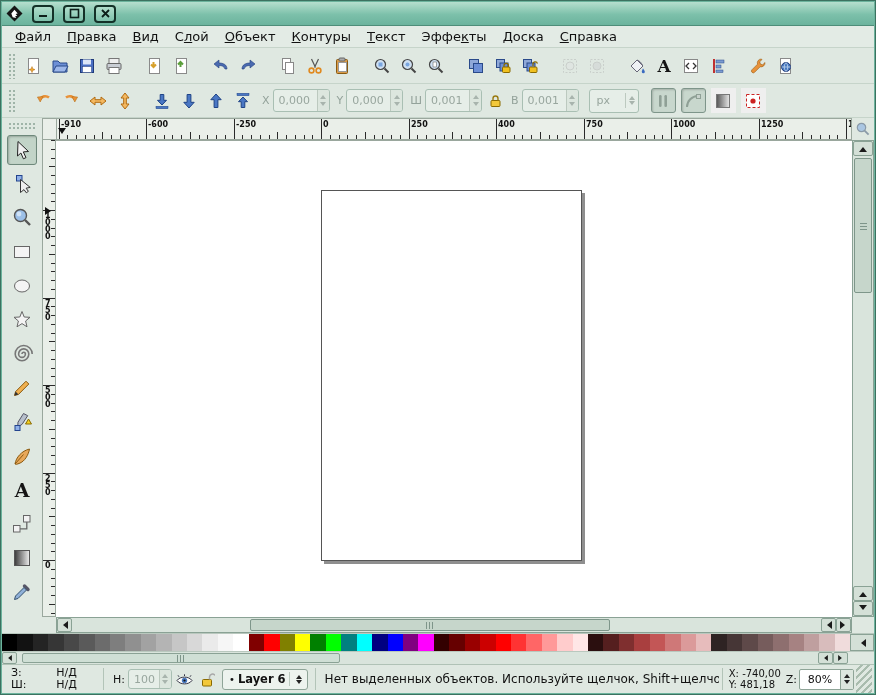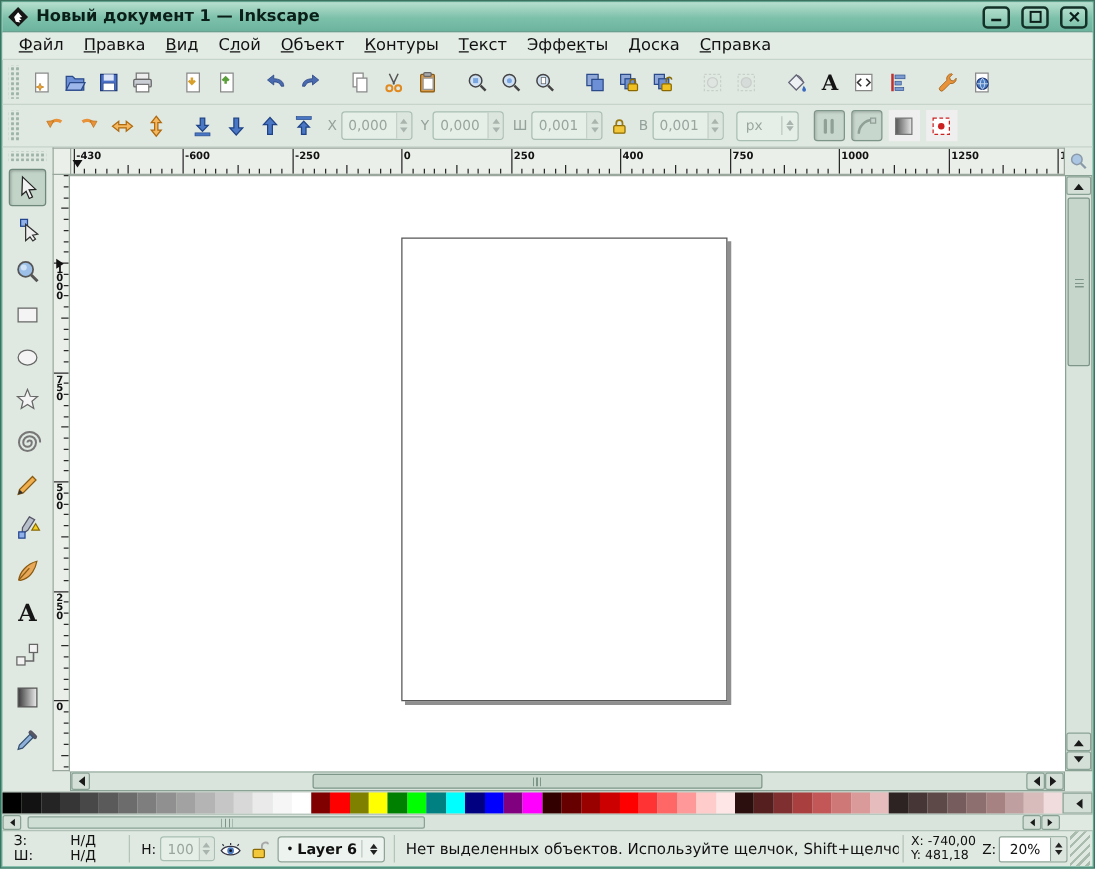--- a/index.html
+++ b/index.html
@@ -138,21 +138,20 @@
 
 <div class="window">
 
   <div class="titlebar">
     <span class="icon">
         <svg width="17" height="17" viewBox="0 0 16 16">
           <polygon points="8,0.5 15.5,8 8,15.5 0.5,8" fill="#161616"></polygon>
           <path d="M5 8l3-3.5L11 8l-2 .4 1.6 1.8-2 .4 1 1.6-3.3-.6z" fill="#fff"></path>
         </svg>
       </span>
-    <span class="title-text">Новый документ 1 — Inkscape</span>
     <span class="win-btn">
         <span class="icon">
           <svg width="11" height="11" viewBox="0 0 11 11">
             <rect x="1" y="7" width="8" height="2" fill="#0d1f1a"></rect>
           </svg>
         </span>
       </span>
     <span class="win-btn">
         <span class="icon">
           <svg width="11" height="11" viewBox="0 0 11 11">
@@ -695,21 +694,21 @@
             </svg>
           </span>
         </button>
       </div>
 
     <div class="canvas-stack">
       <div class="ruler-row">
         <div class="ruler-corner"></div>
         <div class="hruler" id="hruler">
             <div class="ht major" style="left: 2px;"></div>
-            <div class="hlab" style="left: 4px;">-430</div>
+            <div class="hlab" style="left: 4px;">-910</div>
             <div class="ht minor" style="left: 10px;"></div>
             <div class="ht minor" style="left: 19px;"></div>
             <div class="ht minor" style="left: 28px;"></div>
             <div class="ht minor" style="left: 37px;"></div>
             <div class="ht mid" style="left: 45px;"></div>
             <div class="ht minor" style="left: 54px;"></div>
             <div class="ht minor" style="left: 63px;"></div>
             <div class="ht minor" style="left: 72px;"></div>
             <div class="ht minor" style="left: 80px;"></div>
             <div class="ht major" style="left: 89px;"></div>
@@ -1051,21 +1050,21 @@
     <div class="status-msg">Нет выделенных объектов. Используйте щелчок, Shift+щелчок или обвед..</div>
     <div class="ssep"></div>
     <div class="coords">
       <span>X:</span>
       <span>-740,00</span><br>
       <span>Y:</span>
       <span>481,18</span>
     </div>
     <span class="z-label">Z:</span>
     <div class="zoom-spin">
-      <span class="zoom-val">20%</span>
+      <span class="zoom-val">80%</span>
       <span class="zoom-steps">
           <span class="step">
             <span class="tu dark"></span>
           </span>
           <span class="step">
             <span class="td dark"></span>
           </span>
         </span>
     </div>
     <div class="corner-grip"></div>

